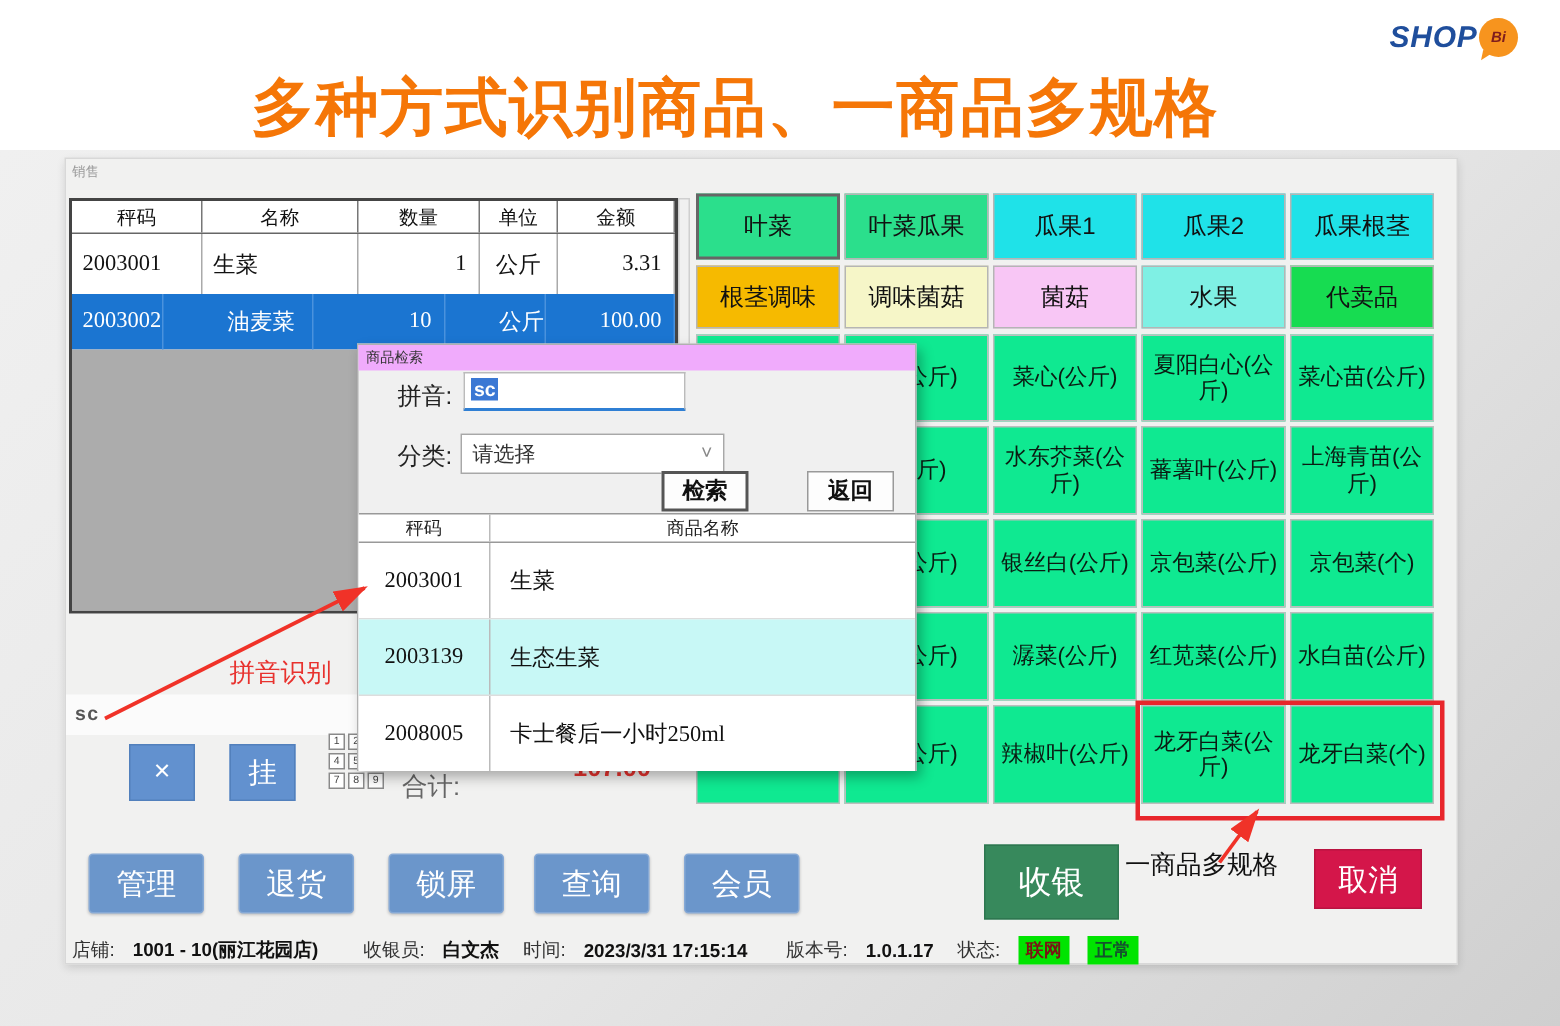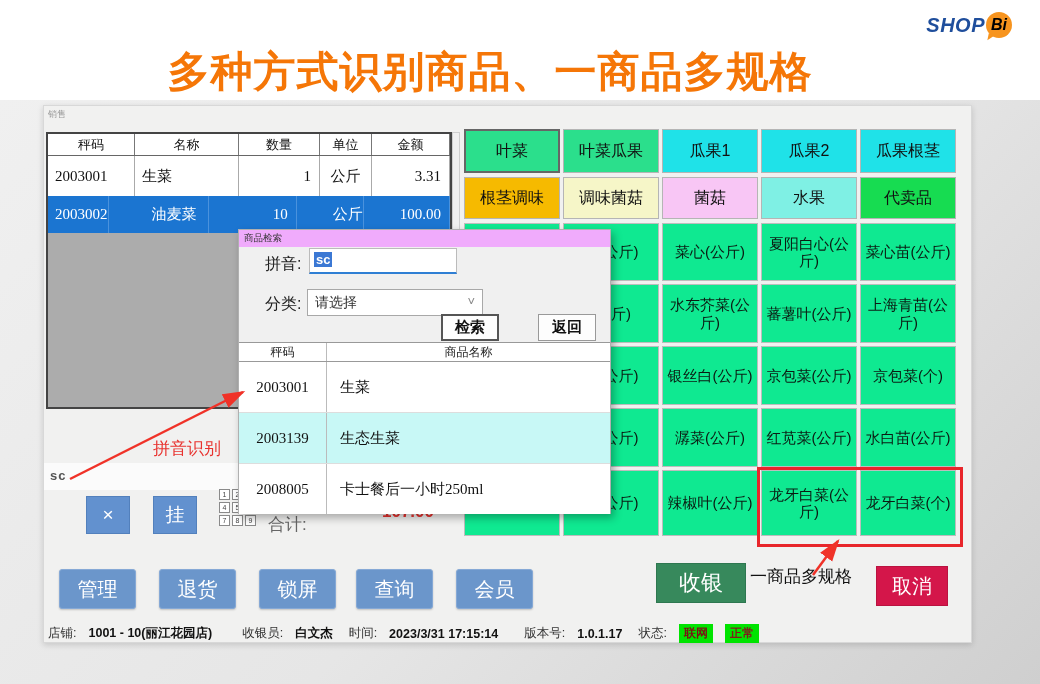--- a/index.html
+++ b/index.html
@@ -10,21 +10,21 @@
   .slide-bg { position:absolute; left:0; top:100px; width:1040px; height:584px;
               background:linear-gradient(135deg,#f0f0f0 0%,#e6e6e6 55%,#cfcfcf 100%); }
 
   
   .slide-title { position:absolute; left:70px; top:44px; width:840px; text-align:center;
                  font-size:42px; font-weight:bold; color:#F57607; letter-spacing:1px; }
   .logo { position:absolute; right:28px; top:12px; display:flex; align-items:center; }
   .logo-shop { color:#1F4E9C; font-weight:900; font-style:italic; font-size:20px; letter-spacing:.5px; }
   .logo-bubble { position:relative; width:26px; height:26px; margin-left:1px; background:#F7941E;
                  border-radius:50%; display:flex; align-items:center; justify-content:center;
-                 color:#000000; font-weight:900; font-style:italic; font-size:16px; }
+                 color:#7f1d1d; font-weight:900; font-style:italic; font-size:10px; }
   .logo-bubble:after { content:""; position:absolute; left:2px; bottom:-3px; width:0; height:0;
                  border-left:7px solid #F7941E; border-bottom:7px solid transparent; transform:rotate(12deg); }
 
   
   #pos { position:absolute; left:43px; top:105px; width:929px; height:538px;
          background:#F1F1F0; border:1px solid #d8d8d8; box-shadow:0 2px 6px rgba(0,0,0,.15); }
   .win-label { position:absolute; left:4px; top:2px; font-size:9px; color:#9a9a9a; }
 
   
   .cart { position:absolute; left:2px; top:26px; width:406px; height:277px;
@@ -56,35 +56,35 @@
   .keypad span { background:#fff; border:1px solid #8a8a8a; font-size:7px; color:#444;
                  display:flex; align-items:center; justify-content:center; }
   .total-label { position:absolute; left:224px; top:407px; font-size:17px; color:#666; }
   .total-value { position:absolute; left:338px; top:396px; font-size:17px; font-weight:bold; color:#E8322E; z-index:10; }
 
   
   .btn-big { position:absolute; height:40px; width:77px; background:#6B96CB; border:1px solid #86a9d6;
              border-radius:3px; color:#fff; font-size:20px; display:flex; align-items:center;
              justify-content:center; top:463px; cursor:pointer; box-shadow:0 1px 2px rgba(0,0,0,.2); }
   #btn-manage{left:15px;} #btn-refund{left:115px;} #btn-lock{left:215px;} #btn-query{left:312px;} #btn-member{left:412px;}
-  #btn-checkout { position:absolute; left:612px; top:457px; width:90px; height:40px; background:#37895C;
+  #btn-checkout { position:absolute; left:612px; top:457px; width:90px; height:50px; background:#37895C;
              border:1px solid #2e7750; color:#fff; font-size:22px; display:flex; align-items:center; justify-content:center; cursor:pointer;text-align:center; }
   #btn-cancel { position:absolute; left:832px; top:460px; width:72px; height:40px; background:#D4164A;
              border:1px solid #b91340; color:#fff; font-size:20px; display:flex; align-items:center; justify-content:center; cursor:pointer; }
   #annot-multispec { position:absolute; left:706px; top:459px; font-size:17px; color:#111; }
 
   
   .statusbar { position:absolute; left:4px; top:518px; display:flex; align-items:center;
                font-size:12.5px; color:#333; white-space:nowrap; }
   .statusbar .b { font-weight:bold; color:#111; }
   .statusbar .lab { margin-left:0; }
   .sp12{margin-left:12px;} .sp16{margin-left:16px;} .sp30{margin-left:30px;} .sp26{margin-left:26px;}
   .badge { margin-left:12px; background:#00E400; padding:1px 5px; font-weight:bold; font-size:12px; }
   .badge.online { color:#7A1414; }
-  .badge.normal { color:#7f1d1d; }
+  .badge.normal { color:#14532d; }
 
   
   .cats { position:absolute; left:420px; top:23px; display:grid;
           grid-template-columns:repeat(5,96px); grid-template-rows:44px 42px; column-gap:3px; row-gap:4px; }
   .cat { display:flex; align-items:center; justify-content:center; font-size:16px; color:#111;
          border:1px solid #b5b5b5; cursor:pointer; }
   .c-green{background:#2BDF8C;} .c-cyan{background:#1FE2E8;} .c-gold{background:#F6BA00;}
   .c-pale{background:#F6F6C8;} .c-pink{background:#F8C6F5;} .c-lcyan{background:#7FF0E4;} .c-pgreen{background:#17DC51;}
   .cat.sel { border:2px solid #666; }
 

